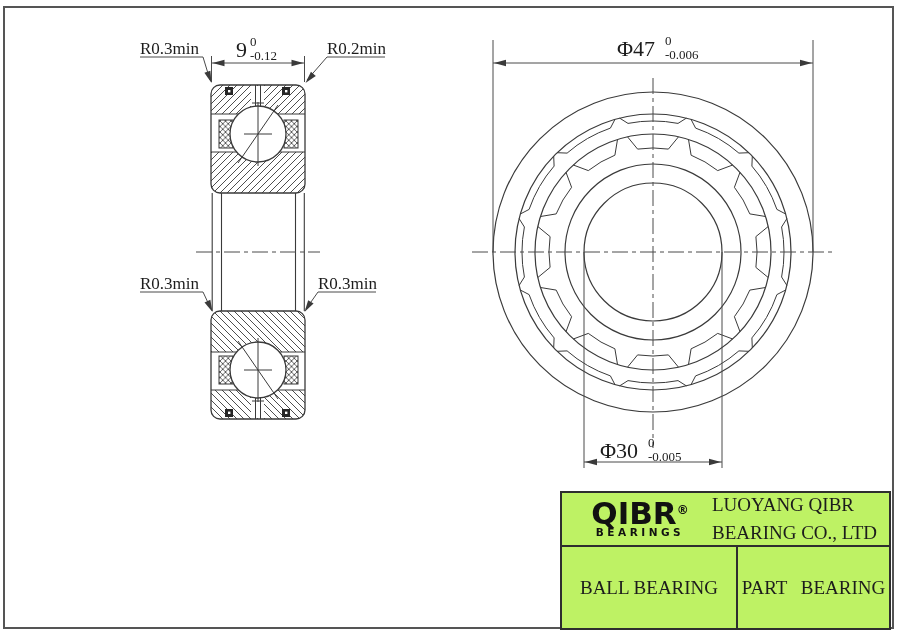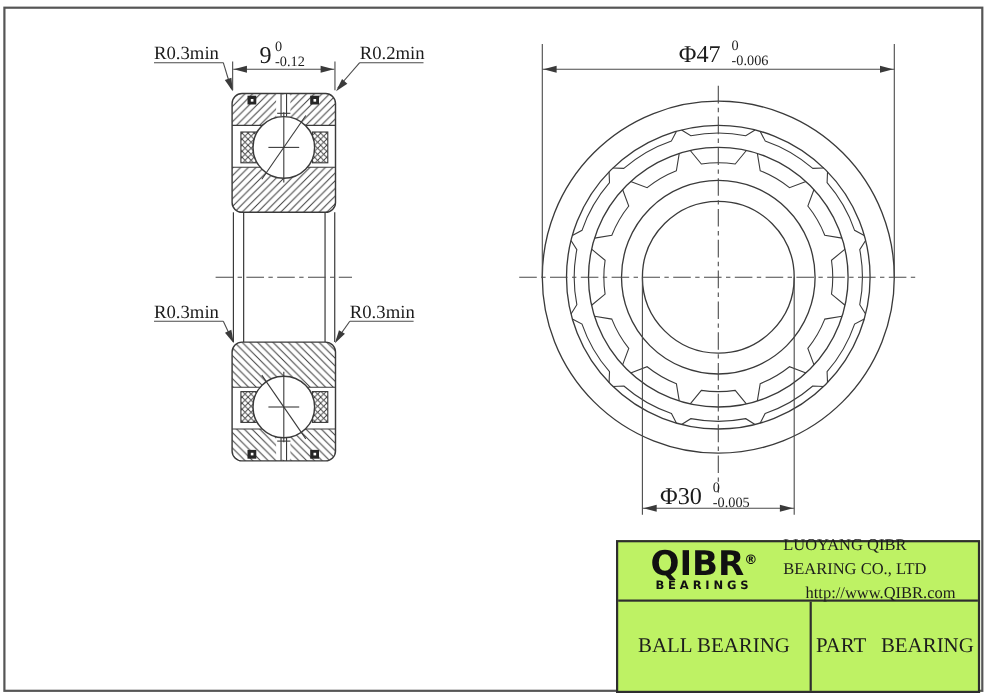--- a/index.html
+++ b/index.html
@@ -19,21 +19,21 @@
   .tb-row1{height:54px;border-bottom:2px solid #2e2e2e;box-sizing:border-box;
            display:flex;align-items:center;}
   .tb-logo{width:150px;display:flex;flex-direction:column;align-items:center;justify-content:center;
            padding-left:6px;box-sizing:border-box;}
   .tb-brand{font-family:"DejaVu Sans",sans-serif;font-weight:bold;font-size:31px;
             line-height:0.9;letter-spacing:0px;color:#111;}
   .tb-reg{font-size:12px;vertical-align:10px;font-weight:bold;}
   .tb-tagline{font-family:"DejaVu Sans",sans-serif;font-weight:bold;font-size:10.5px;
               letter-spacing:3.5px;color:#111;margin-top:-1px;}
   .tb-company{flex:1;display:flex;flex-direction:column;align-items:center;justify-content:center;
-              font-size:15px;line-height:1.45;}
+              font-size:19px;line-height:1.45;}
   .tb-row2{flex:1;display:flex;}
   .tb-product{width:176px;border-right:2px solid #2e2e2e;box-sizing:border-box;
               display:flex;flex-direction:column;align-items:center;justify-content:center;
               font-size:19px;line-height:1.75;}
   .tb-part{flex:1;display:flex;flex-direction:column;align-items:center;justify-content:center;
            font-size:19px;line-height:1.75;}
   .tb-part-label{word-spacing:9px;}
 </style>
 </head>
 <body>
@@ -197,21 +197,20 @@
   </svg>
 
   <div class="title-block">
     <div class="tb-row1">
       <div class="tb-logo">
         <div class="tb-brand"><span>QIBR</span><span class="tb-reg">®</span></div>
         <div class="tb-tagline">BEARINGS</div>
       </div>
       <div class="tb-company">
         <div>LUOYANG QIBR BEARING CO., LTD</div>
-        <div>http://www.QIBR.com</div>
       </div>
     </div>
     <div class="tb-row2">
       <div class="tb-product">
         <div>BALL BEARING</div>
       </div>
       <div class="tb-part">
         <div class="tb-part-label">PART BEARING</div>
       </div>
     </div>

